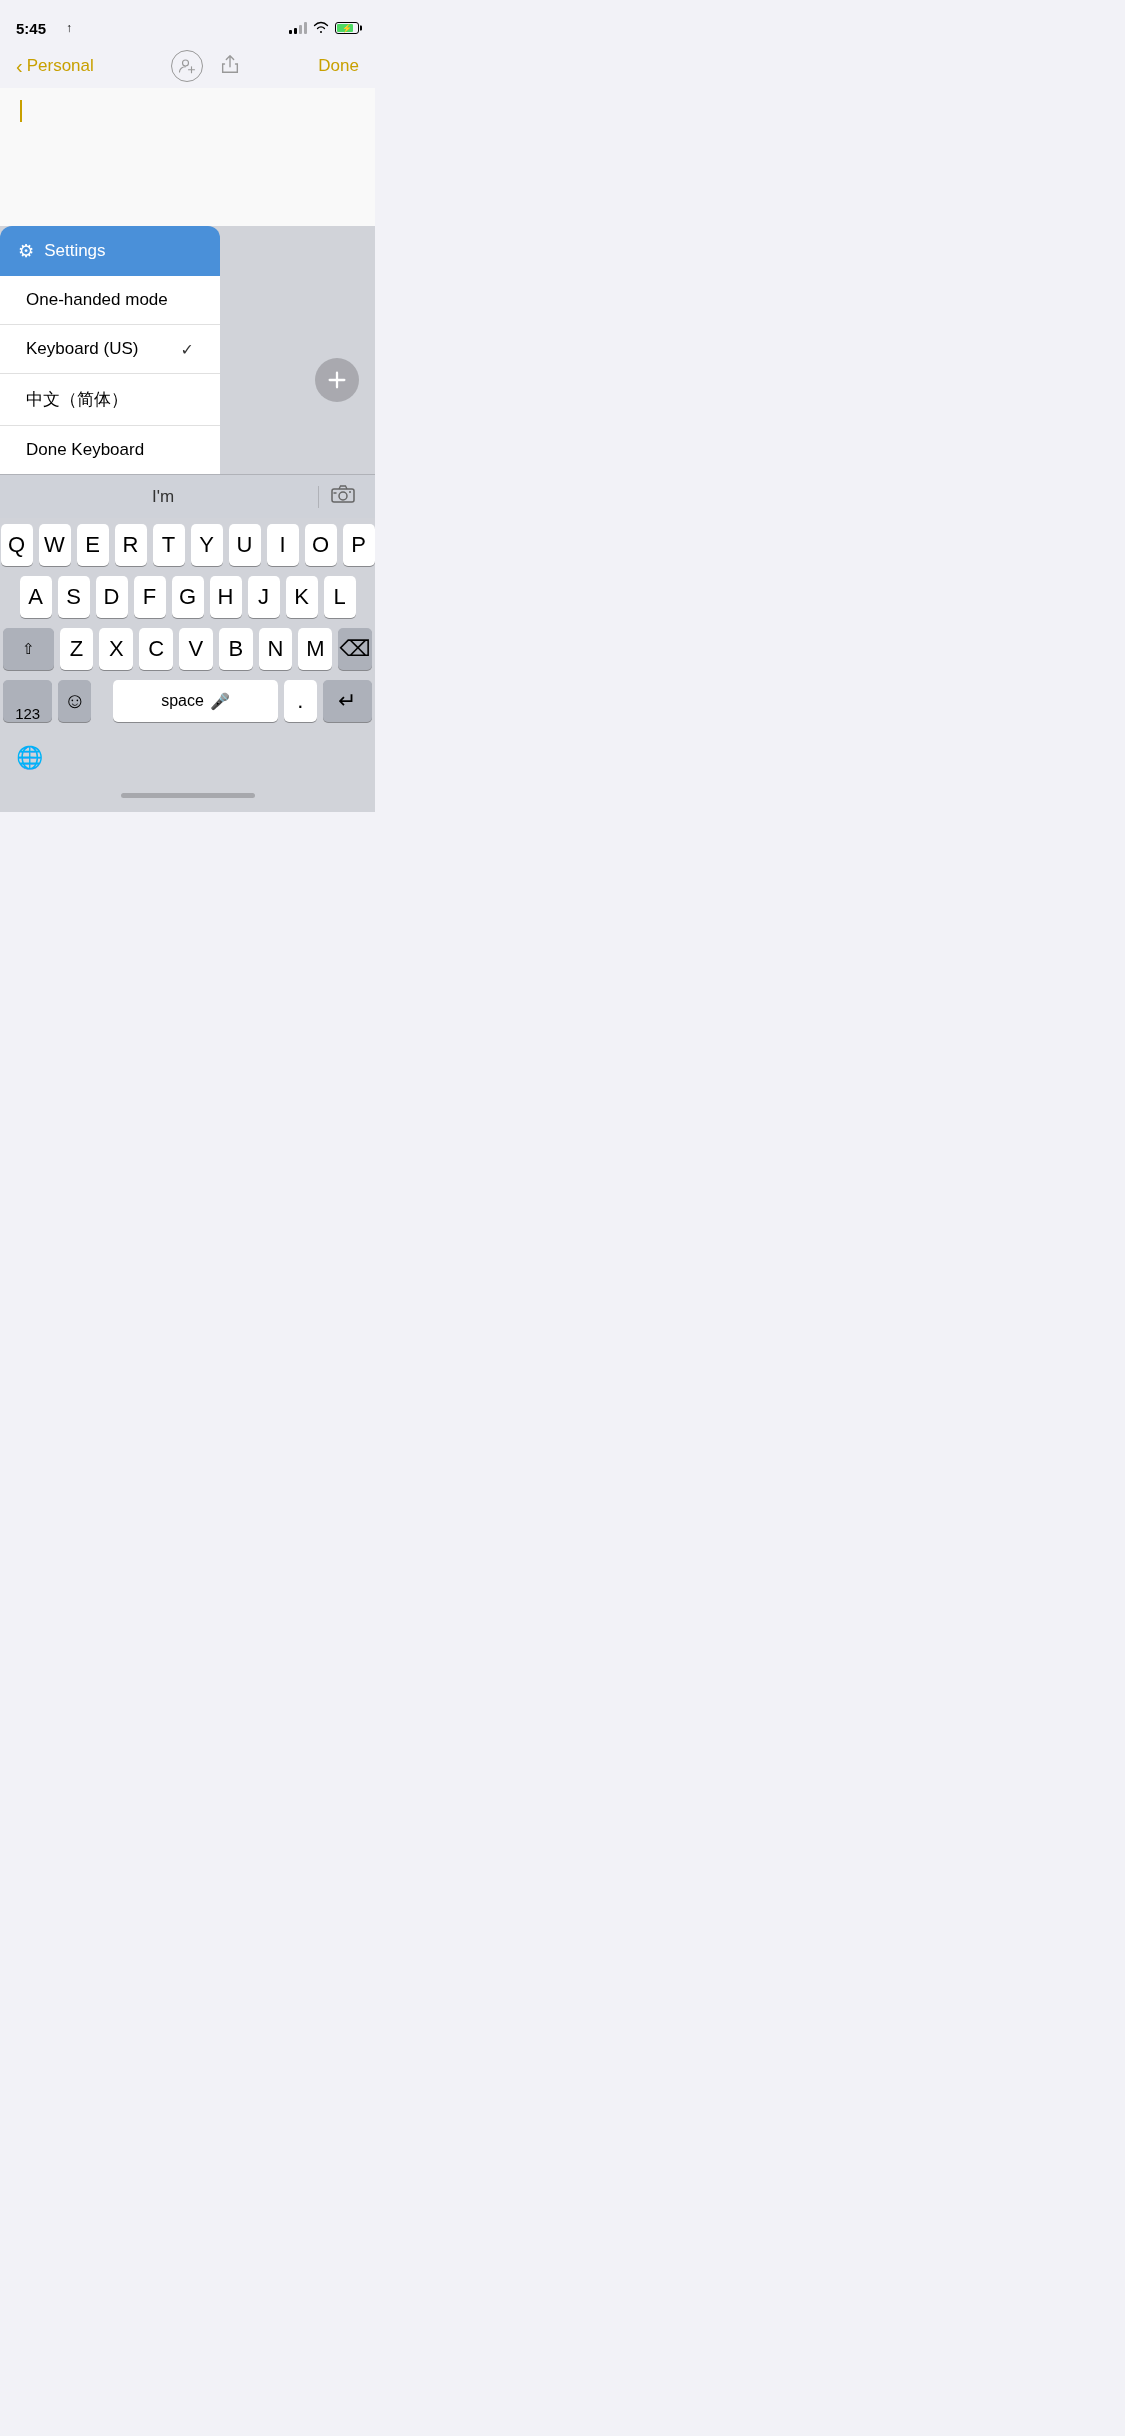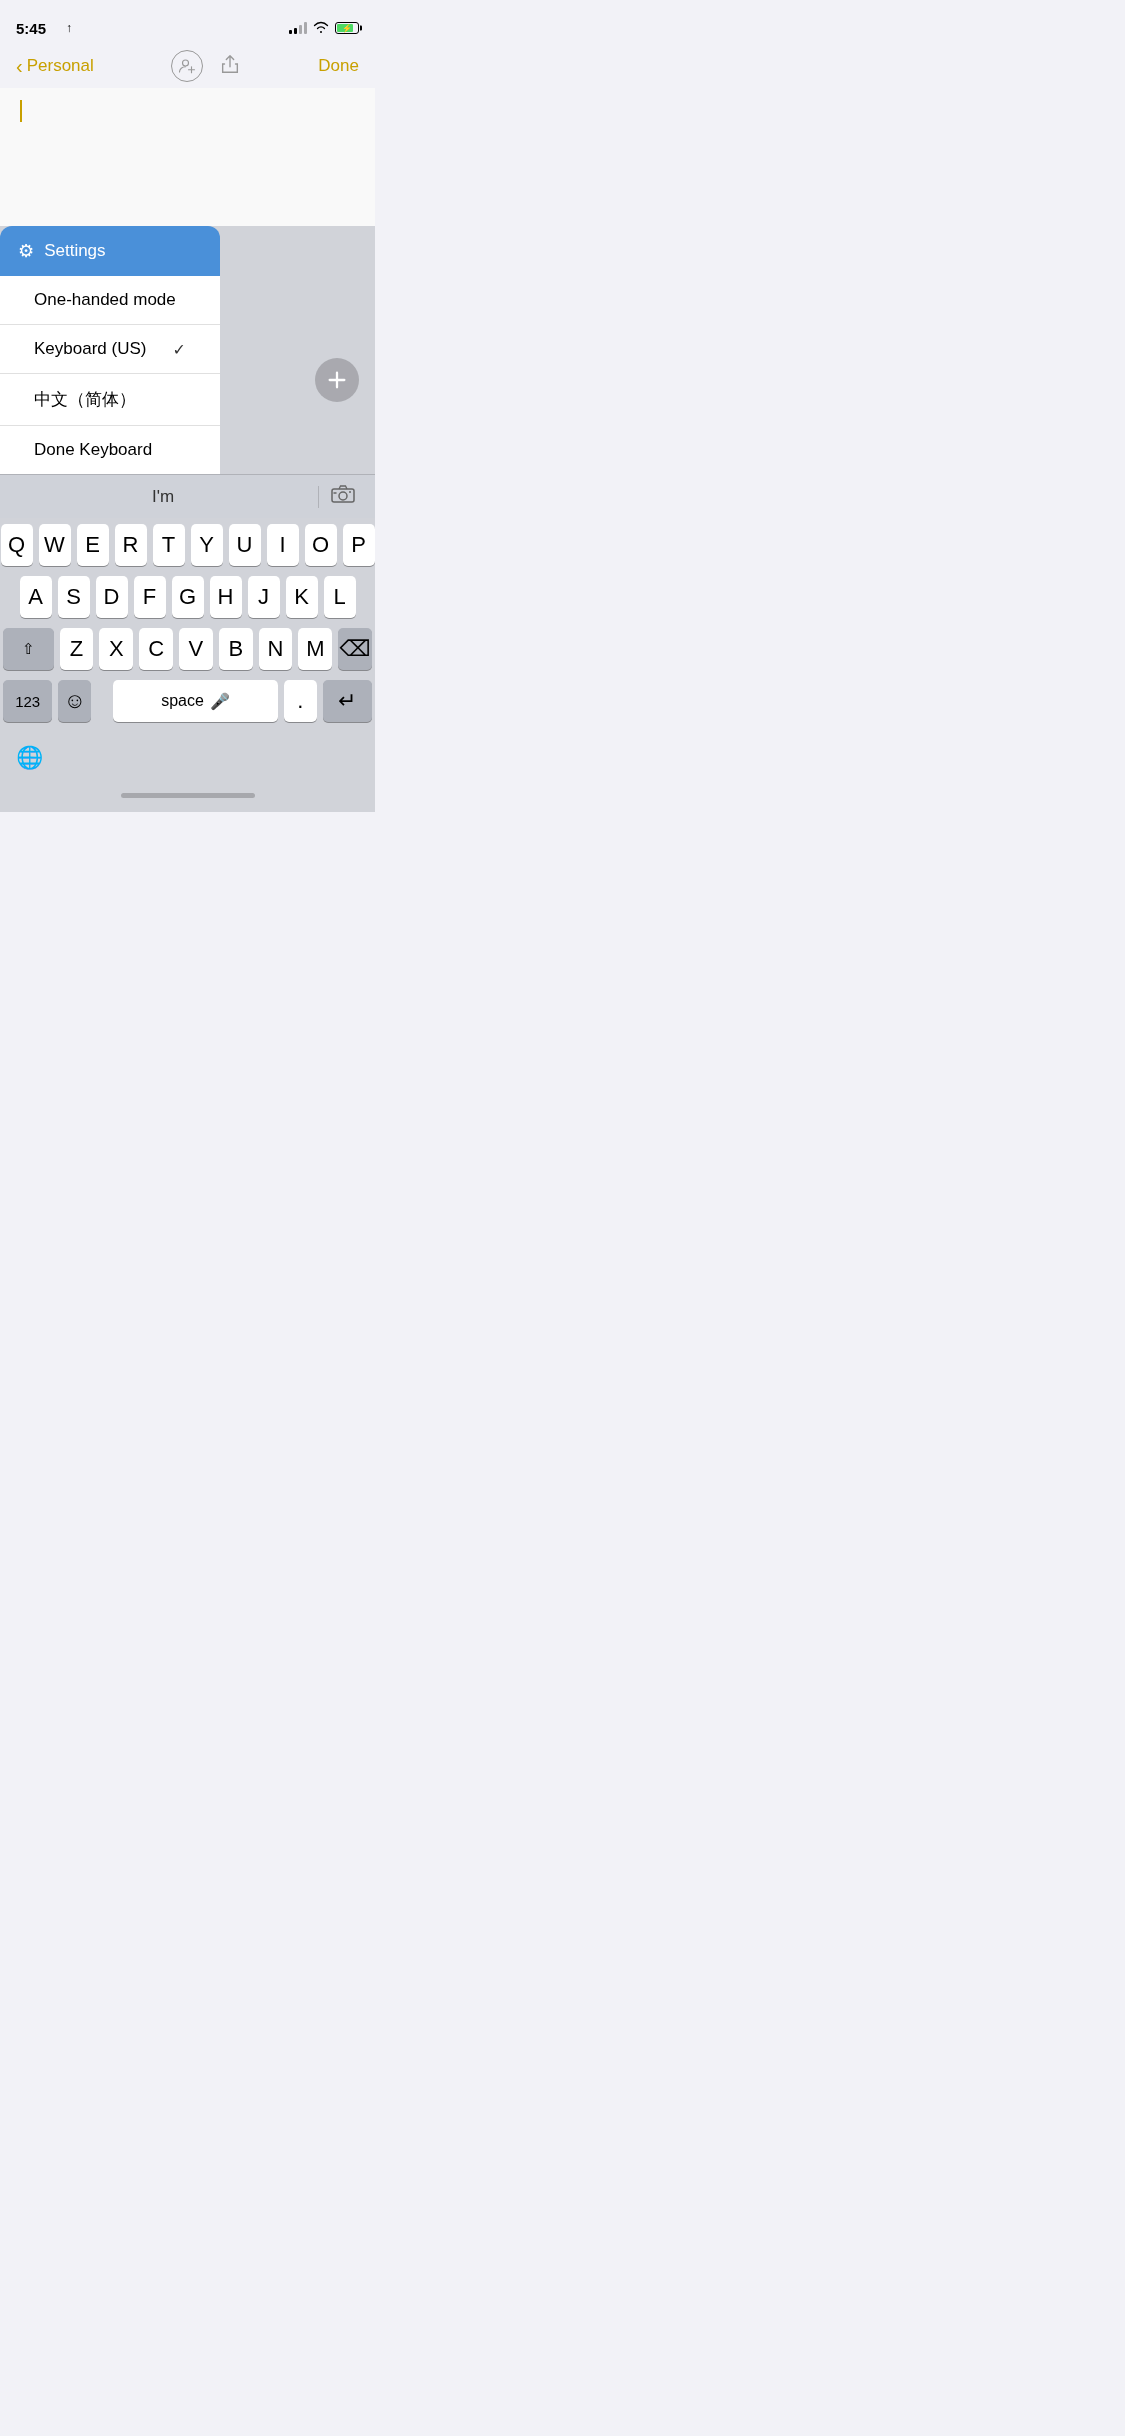--- a/index.html
+++ b/index.html
@@ -221,21 +221,21 @@
       color: #fff;
       font-size: 18px;
     }
     .menu-settings-label {
       color: #fff;
       font-size: 17px;
       font-weight: 500;
     }
     .menu-item {
       background: #fff;
-      padding: 14px 34px;
+      padding: 14px 26px;
       font-size: 17px;
       color: #000;
       cursor: pointer;
       border-bottom: 0.5px solid #e0e0e0;
       display: flex;
       align-items: center;
       justify-content: space-between;
     }
     .menu-item:last-child {
       border-bottom: none;
@@ -333,20 +333,21 @@
     .key-delete {
       max-width: 42px;
     }
     .key-return {
       max-width: none;
       flex: 1.5;
     }
     .key-numbers {
       flex: 1.5;
       max-width: none;
+      align-items: flex-end;
     }
     .mic-icon {
       font-size: 16px;
       color: #666;
     }
 
     
     .bottom-bar {
       background: #d1d3d9;
       display: flex;

